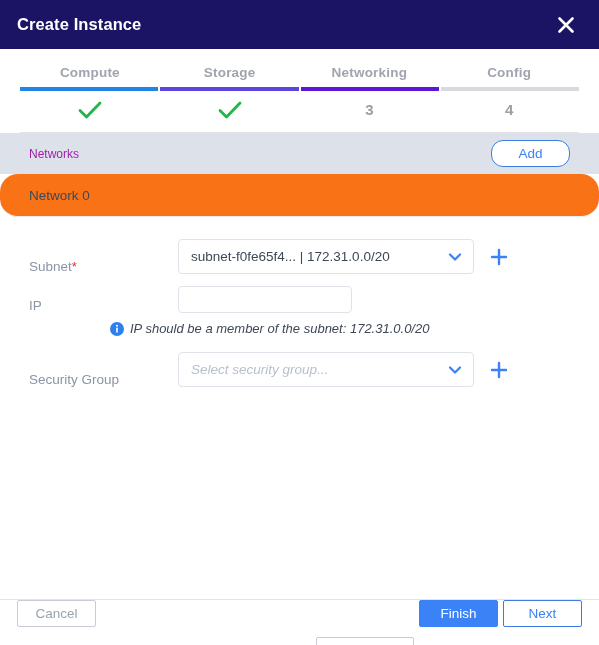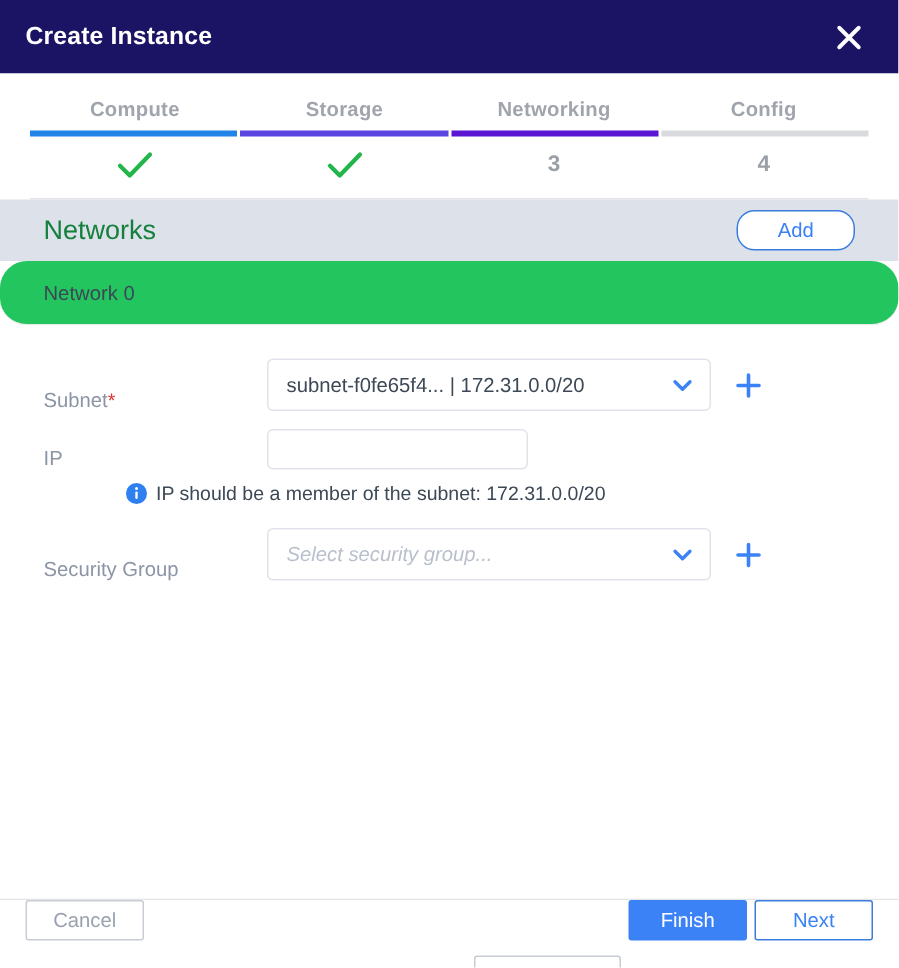--- a/index.html
+++ b/index.html
@@ -111,42 +111,42 @@
   .networks-header {
     height: 41px;
     background: #dde2ea;
     display: flex;
     align-items: center;
     justify-content: space-between;
     padding: 0 29px 0 29px;
     flex: 0 0 auto;
   }
   .networks-header-label {
-    font-size: 18px;
-    color: #15803d;
+    font-size: 12px;
+    color: #a21caf;
   }
   .add-btn {
     width: 79px;
     height: 27px;
     border: 1px solid #3b7ddd;
     background: #ffffff;
     color: #3b82f6;
     font-size: 13.5px;
     font-family: "Liberation Sans", sans-serif;
     border-radius: 12px;
     cursor: pointer;
     display: flex;
     align-items: center;
     justify-content: center;
   }
 
   
   .network-row {
     height: 43px;
-    background: #22c55e;
+    background: #f97316;
     display: flex;
     align-items: center;
     padding: 0 29px;
     flex: 0 0 auto;
     border-bottom: 1px solid #e9eaed;
     border-radius: 18px;
   }
   .network-row-label {
     font-size: 13.5px;
     color: #3d4856;
@@ -229,23 +229,24 @@
     display: flex;
     align-items: center;
     justify-content: center;
     cursor: pointer;
   }
   .plus-btn svg { display: block; }
 
   .hint-row {
     display: flex;
     align-items: center;
-    padding-left: 84px;
+    padding-left: 110px;
     margin-top: -4px;
     margin-bottom: 16px;
+    font-style: italic;
   }
   .info-icon {
     width: 14px;
     height: 14px;
     margin-right: 6px;
     flex: 0 0 14px;
   }
   .info-icon svg { display: block; }
   .hint-text {
     font-size: 13px;

